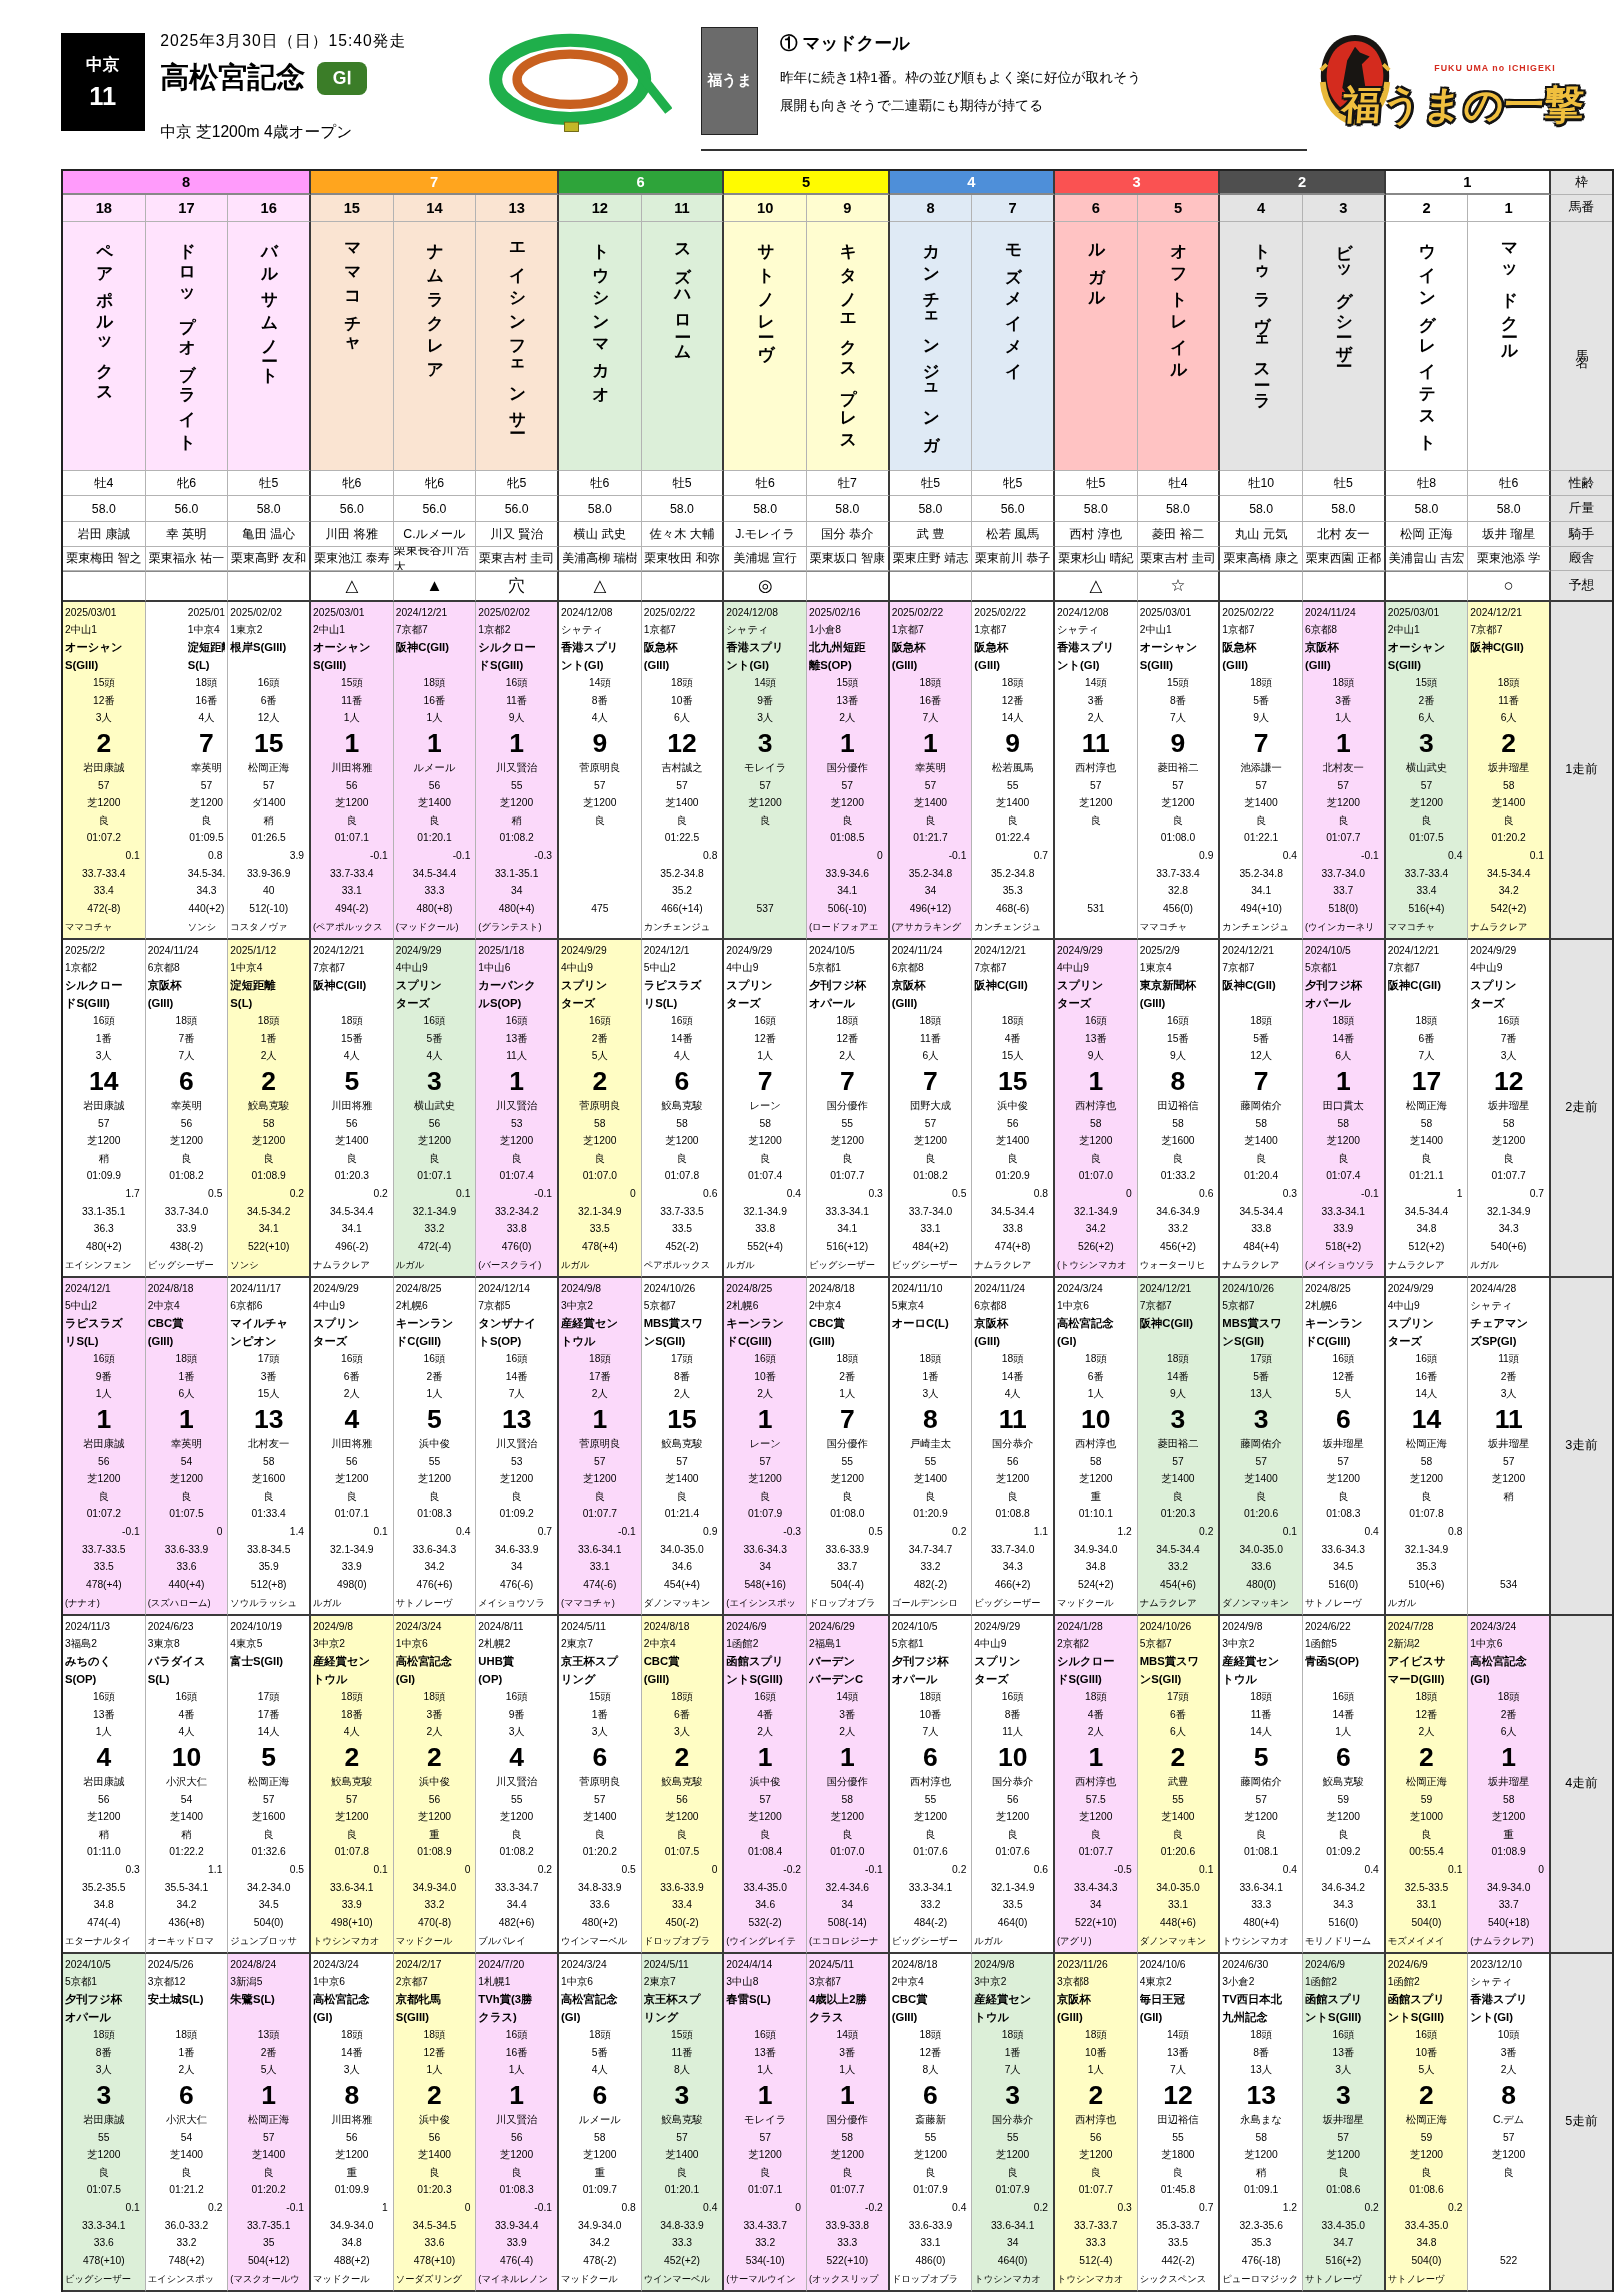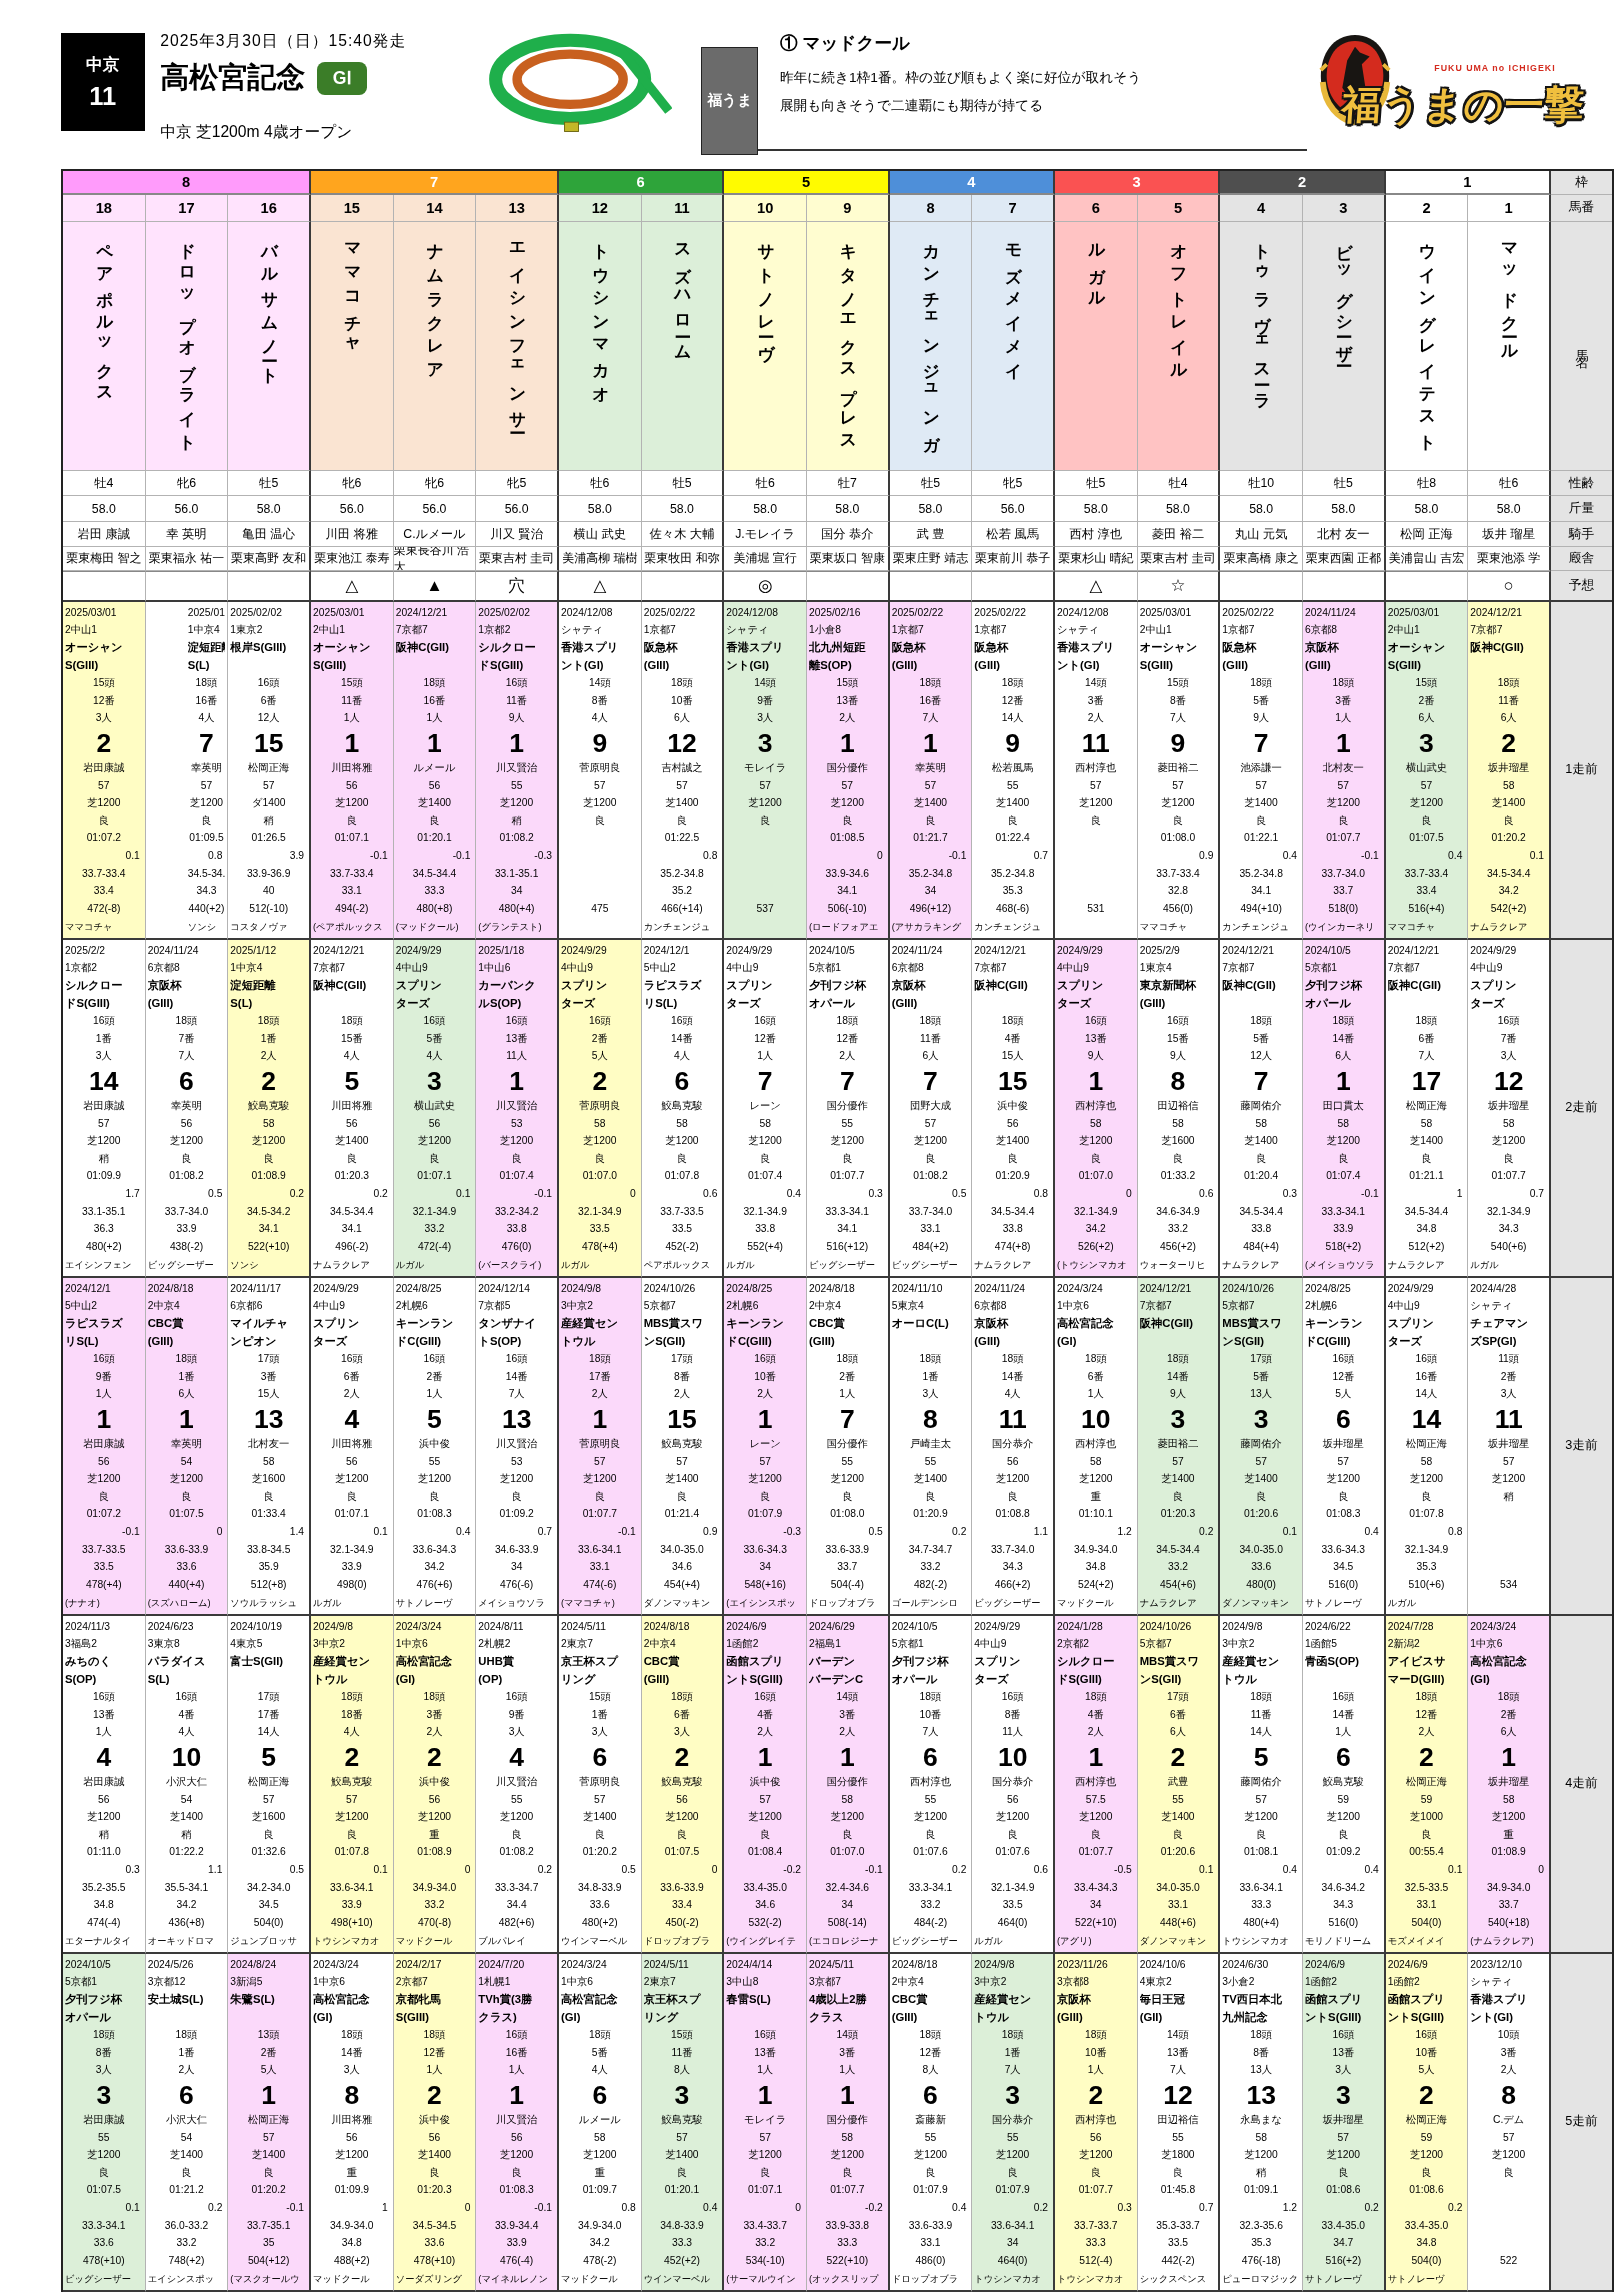--- a/index.html
+++ b/index.html
@@ -12,21 +12,21 @@
   .track-box .tb-track { font-size:16.7px; font-weight:bold; }
   .track-box .tb-no { font-size:25.5px; font-weight:bold; }
   .title-area { margin-left:15.7px; width:323px; padding-top:9.8px; }
   .title-area .dt { font-size:15.7px; letter-spacing:1px; }
   .title-row { display:flex; align-items:center; gap:11.8px; margin-top:5.9px; }
   .race-title { font-size:29px; font-weight:bold; }
   .grade-badge { background:#3b7d28; color:#fff; font-size:17.6px; font-weight:bold; padding:5.9px 15.7px; border-radius:7.8px; }
   .course-line { font-size:15.7px; margin-top:24px; }
   .track-map { width:206px; height:123px; margin-left:9.8px; }
   .comment-wrap { display:flex; margin-left:29px; flex:1; border-bottom:2.9px solid #333; height:129px; }
-  .comment-tab { width:57px; height:108px; background:#6b6b6b; border:1px solid #222; color:#fff; font-size:14.7px; font-weight:bold; display:flex; align-items:center; justify-content:center; margin-top:25px; }
+  .comment-tab { width:57px; height:108px; background:#6b6b6b; border:1px solid #222; color:#fff; font-size:14.7px; font-weight:bold; display:flex; align-items:center; justify-content:center; margin-top:5px; }
   .comment-body { padding:9.8px 0 0 21.6px; width:549px; }
   .comment-title { font-size:17.6px; font-weight:bold; margin-bottom:13.7px; }
   .comment-line { font-size:13.7px; margin-bottom:9.8px; }
   .logo { position:relative; width:323px; margin-top:15.7px; }
   .logo-horse { position:absolute; left:5.9px; top:-5.9px; }
   .logo-main { position:absolute; left:35px; top:41px; font-size:39px; font-weight:bold; color:#f0bf3e; letter-spacing:1px; white-space:nowrap; transform:skewX(-4deg);
     text-shadow:-2px -2px 0 #141414, 2px -2px 0 #141414, -2px 2px 0 #141414, 2px 2px 0 #141414, 0 2.9px 0 #141414, 2.9px 0 0 #141414; }
   .logo-sub { position:absolute; left:127px; top:25.5px; font-size:8.8px; font-weight:bold; color:#d42b1e; letter-spacing:1px; }
 
   

